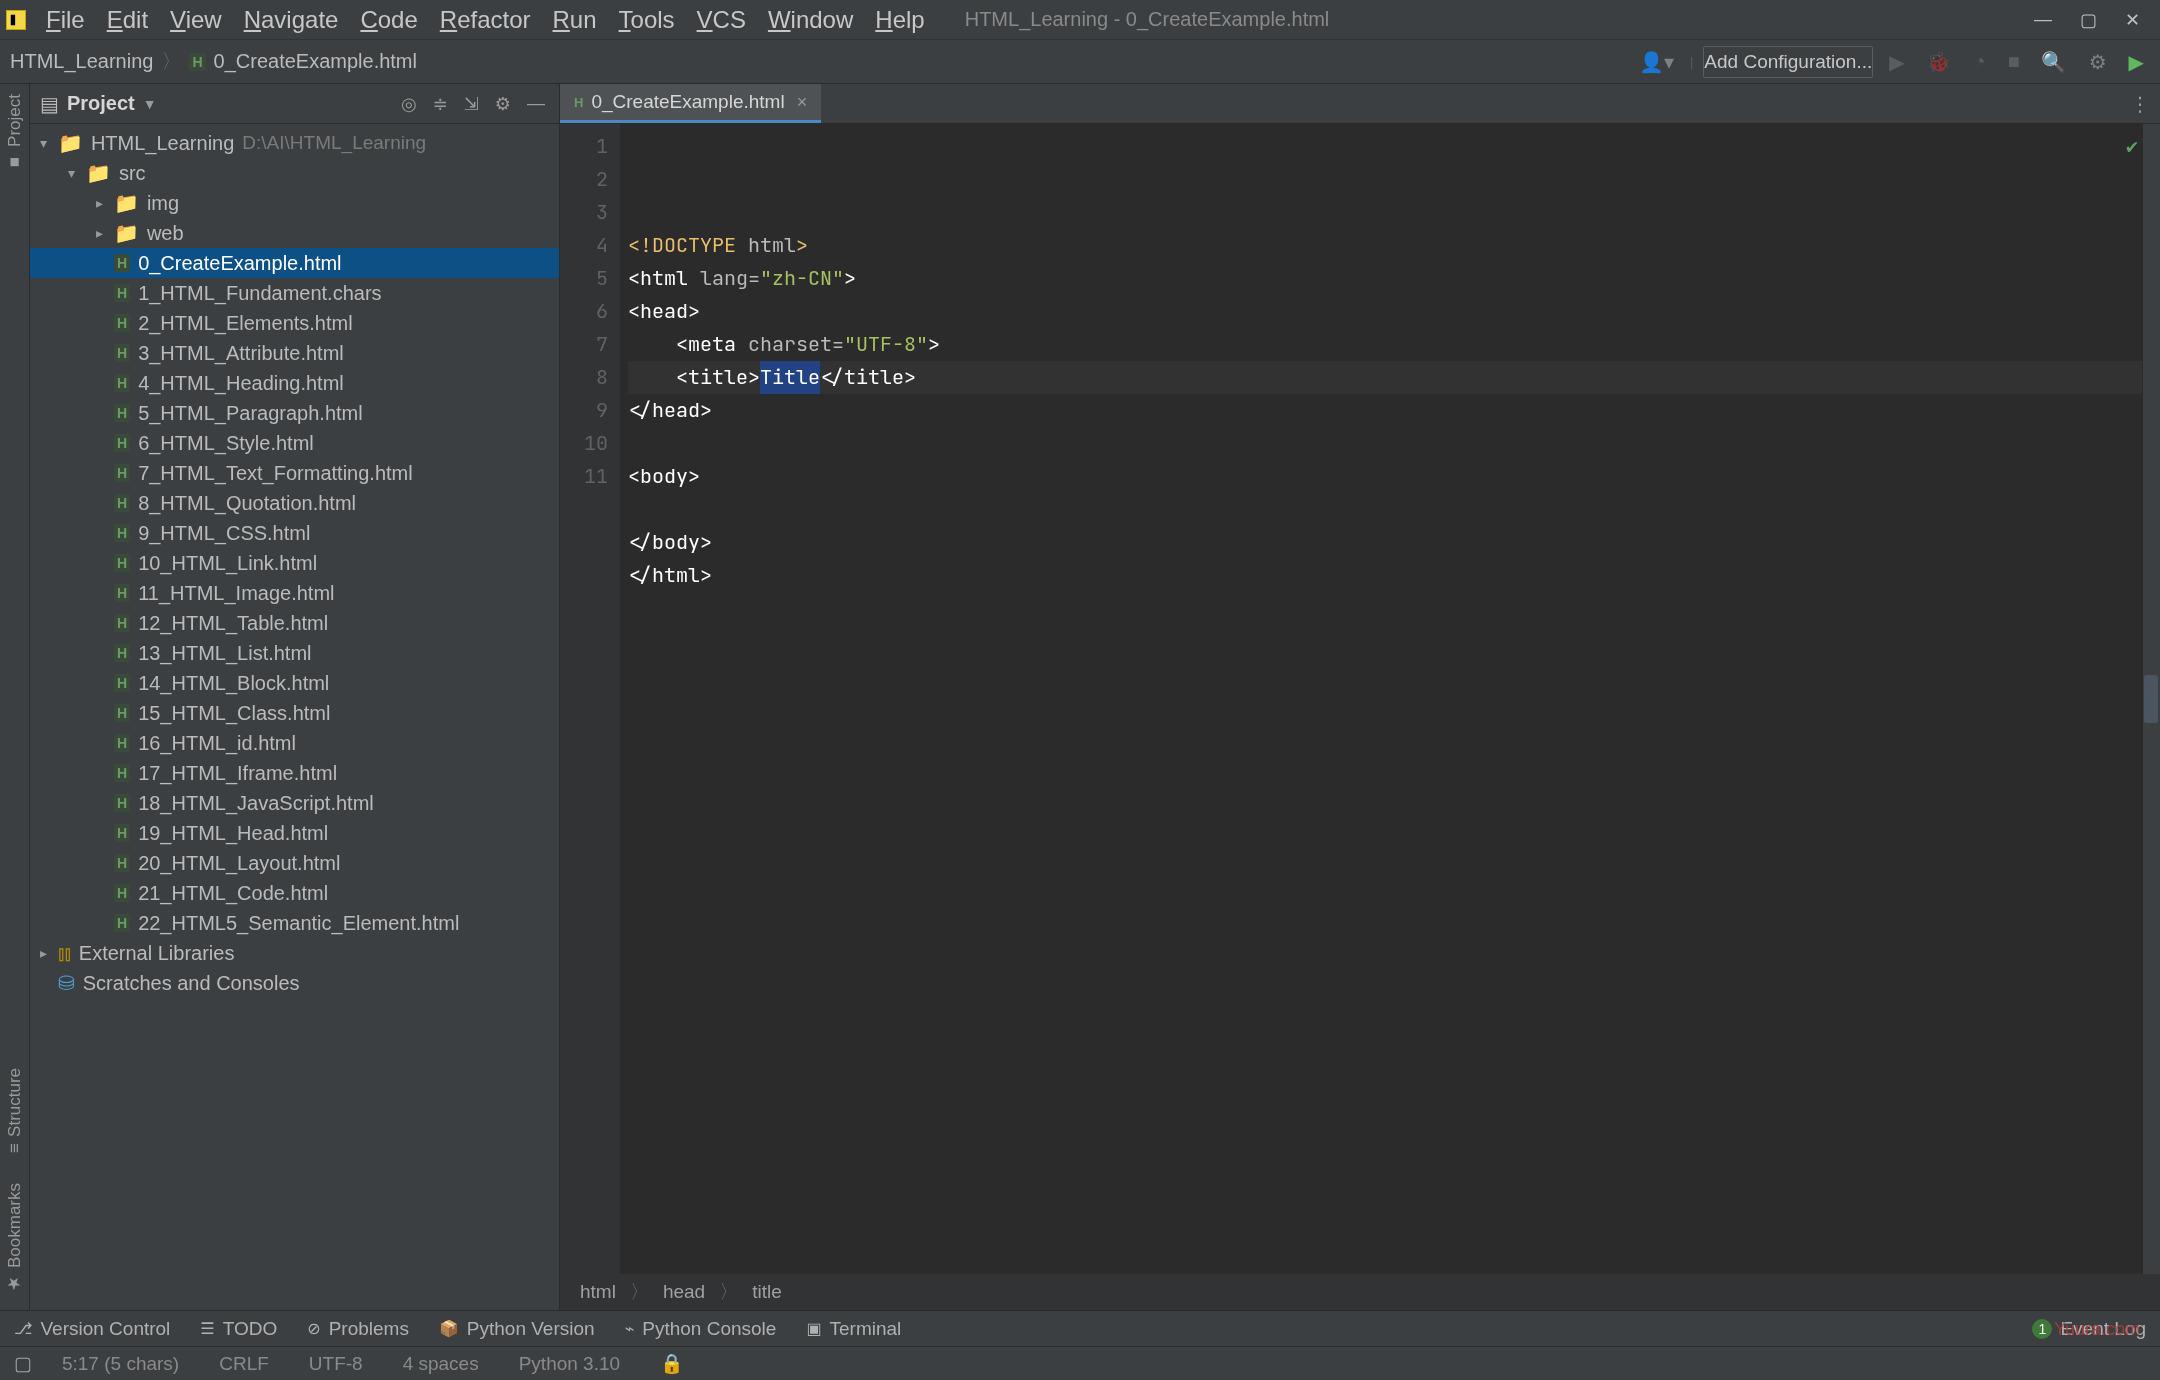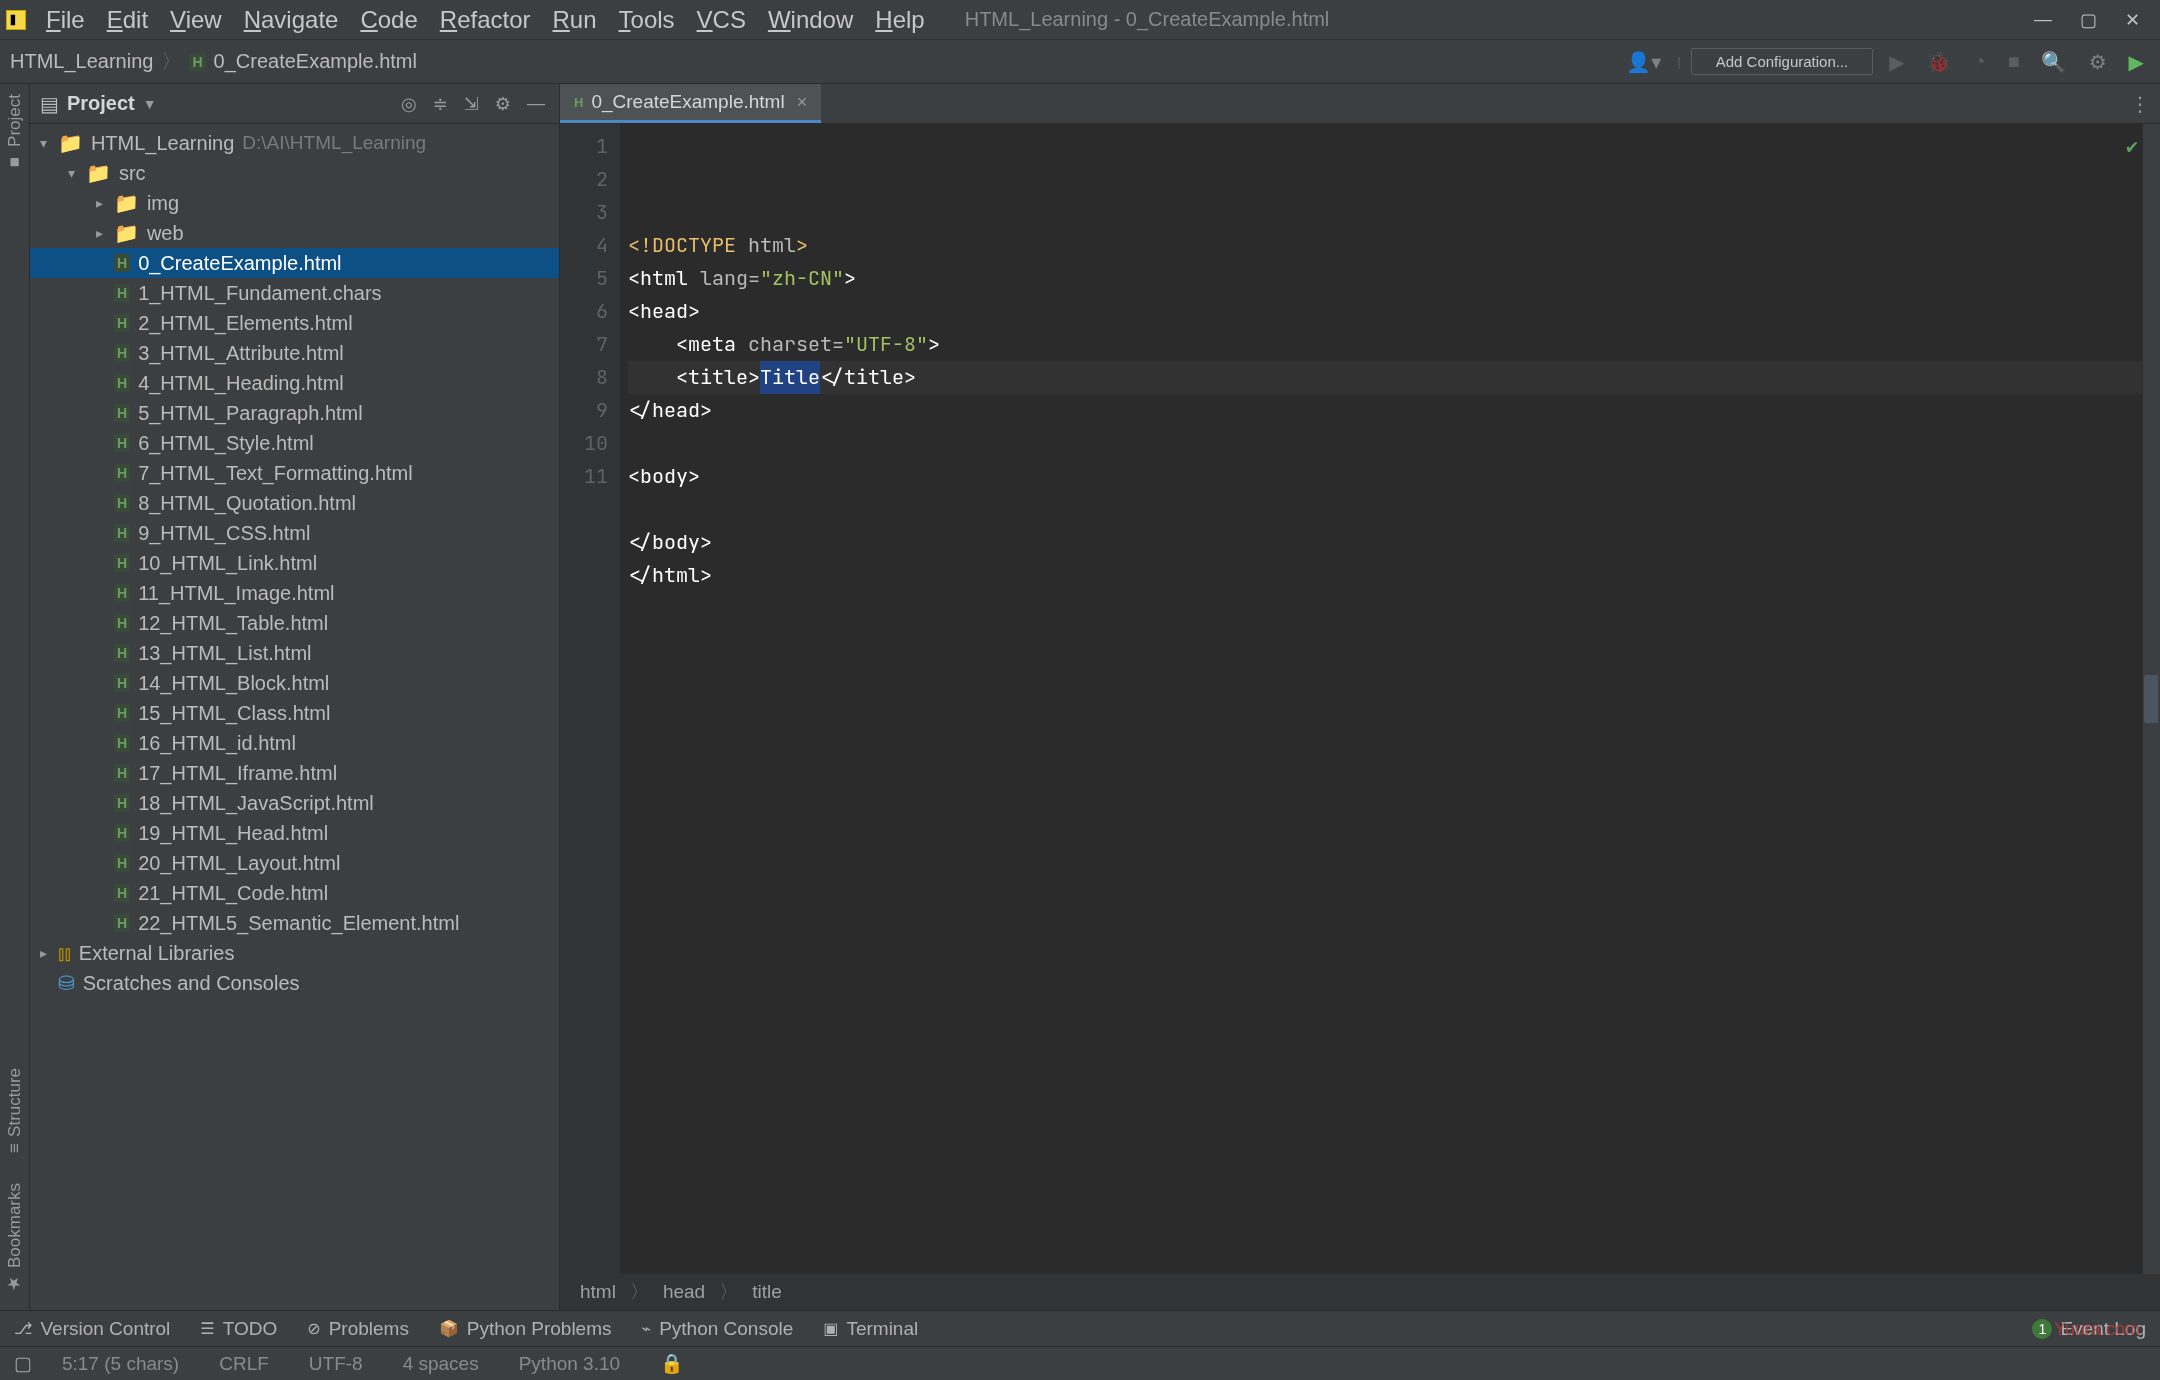--- a/index.html
+++ b/index.html
@@ -60,23 +60,23 @@
   align-items: center;
   padding: 0 10px;
   border-bottom: 1px solid #2b2b2b;
 }
 .breadcrumb { display:flex; align-items:center; gap:8px; font-size:20px;}
 .breadcrumb .sep { color:#6b6b6b; }
 .navrow .right { margin-left:auto; display:flex; align-items:center; gap:10px;}
 .addconfig {
   background:#3c3f41;
   border:1px solid #5a5d5f;
-  padding:4px 24px;
+  padding:4px 0;
   color:#c7c7c7;
-  font-size:15px;
+  font-size:19px;
   border-radius:2px;
   cursor:pointer;
 }
 .navrow .iconbtn { color:#808080; font-size:20px; cursor:pointer; padding:2px 6px;}
 .navrow .iconbtn.disabled{opacity:.45}
 
 .main {
   flex: 1;
   display: flex;
   min-height: 0;
@@ -564,21 +564,21 @@
   <div class="tw">
       <span class="ticon">☰</span>
       <span>TODO</span>
     </div>
   <div class="tw">
       <span class="ticon">⊘</span>
       <span>Problems</span>
     </div>
   <div class="tw">
       <span class="ticon">📦</span>
-      <span>Python Problems</span>
+      <span>Python Version</span>
     </div>
   <div class="tw">
       <span class="ticon">⌁</span>
       <span>Python Console</span>
     </div>
   <div class="tw">
       <span class="ticon">▣</span>
       <span>Terminal</span>
     </div>
   <div class="rightside">

